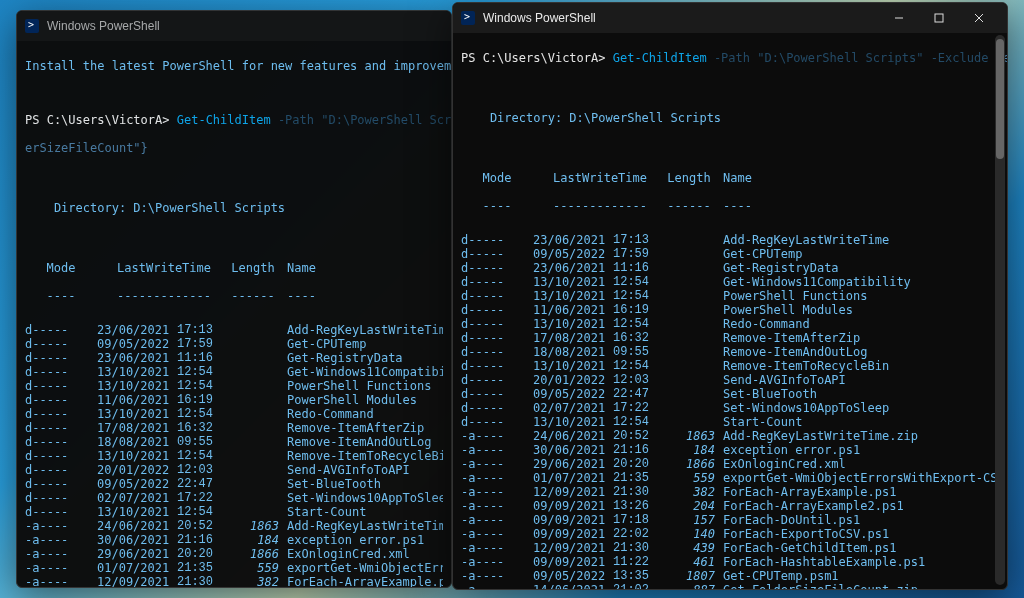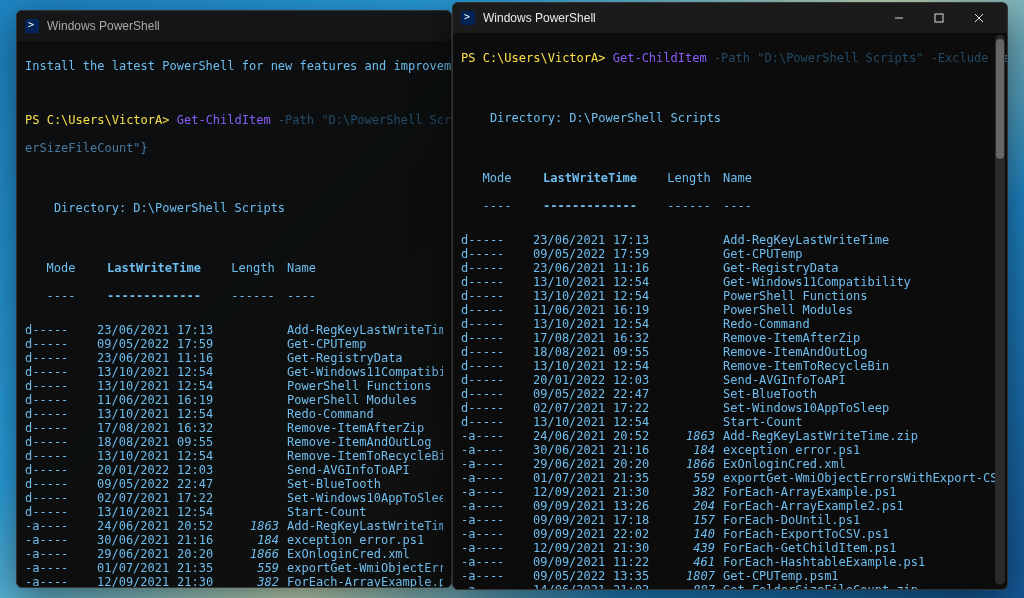--- a/index.html
+++ b/index.html
@@ -66,34 +66,34 @@
   }
   .win-ctrl svg { stroke: #ddd; }
   .term {
     flex: 1 1 auto;
     padding: 4px 8px 4px 8px;
     overflow: hidden;
     color: #6fbef0;
     line-height: 14px;
     white-space: pre;
   }
-  .prompt-white { color: #fde047; }
-  .cmdlet { color: #8b5cf6; }
+  .prompt-white { color: #e5e5e5; }
+  .cmdlet { color: #0ea5e9; }
   .arg-dark { color: #234a66; }
   .arg-mid { color: #4a7aa0; }
   .listing { margin-top: 6px; }
   .row { display: flex; }
   .c-mode  { width: 72px; }
   .c-date  { width: 80px; text-align: center; padding-right: 12px;}
-  .c-time  { width: 50px; text-align: center; padding-right: 16px;}
+  .c-time  { width: 50px; text-align: center; padding-right: 16px; font-family: Liberation Mono, monospace;}
   .c-len   { width: 60px; text-align: right; padding-right: 8px; font-style: italic;}
   .c-name  { flex: 1; overflow: hidden; text-overflow: clip; }
   .head-row { display:flex; }
   .head-row > .h1 { width:72px;text-align:center; }
-  .head-row > .h2 { width:130px; text-align:center; padding-right:16px;font-weight:bold;}
+  .head-row > .h2 { width:130px; text-align:right; padding-right:16px;}
   .head-row > .h3 { width:60px; text-align:center; padding-right:8px;}
   .head-row > .h4 { flex:1; }
   .scrollbar {
     position:absolute; right:2px; top:32px; bottom:4px; width:10px;
     background:#2a2a2a; border-radius:5px;
   }
   .scrollbar-thumb {
     position:absolute; left:1px; right:1px; top:4px; height:120px;
     background:#666; border-radius:4px;
   }

